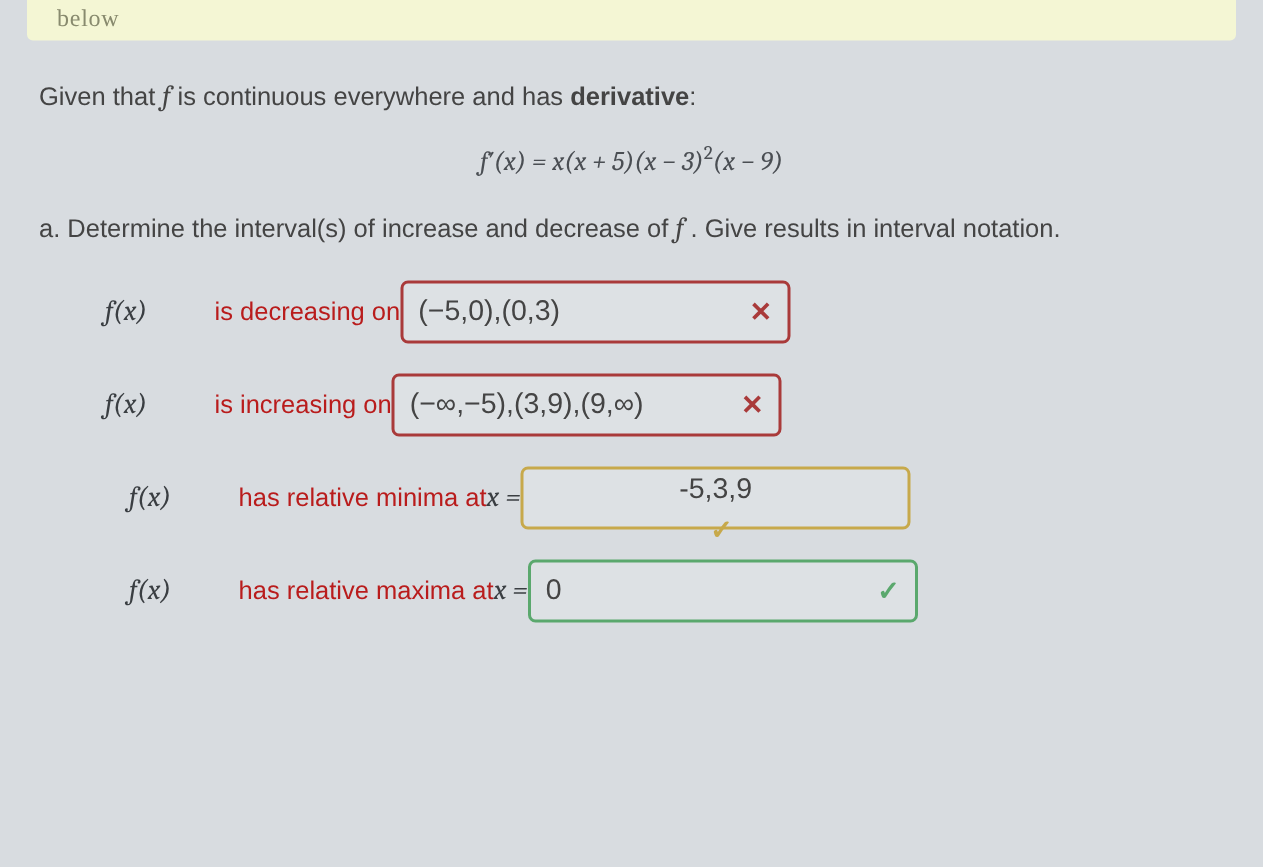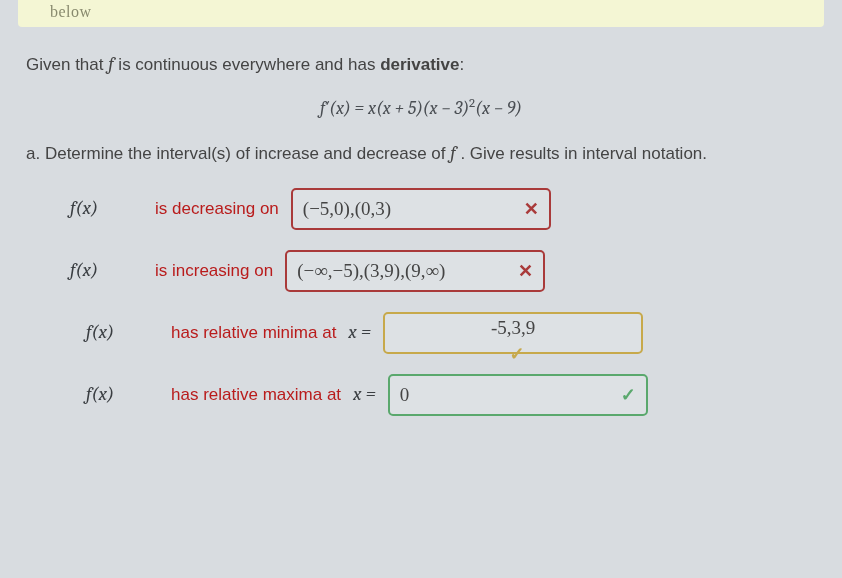--- a/index.html
+++ b/index.html
@@ -9,21 +9,21 @@
     color: #3a3e42;
     width: 842px;
     height: 578px;
     overflow: hidden;
     position: relative;
     font-size: 17px;
     line-height: 1.45;
   }
   .banner {
     background: #f4f6d4;
-    padding: 0 24px 2px 32px;
+    padding: 0 24px 2px 20px;
     margin: 0 18px;
     border-radius: 0 0 4px 4px;
   }
   .banner-text {
     color: #888a6e;
     font-family: "Comic Sans MS", "Segoe Script", cursive;
     font-size: 16px;
     letter-spacing: 0.5px;
   }
   .content { padding: 14px 26px 0 26px; }
@@ -40,33 +40,33 @@
   .bold { font-weight: bold; }
   .fx {
     font-family: 'Georgia', 'Cambria', serif;
     font-style: italic;
     font-size: 19px;
   }
   .answer-row {
     display: flex;
     align-items: center;
     margin: 20px 0 20px 44px;
-    gap: 12px;
+    gap: 0;
   }
   .answer-row .label { color: #b91c1c; margin-left: 45px; }
   .answer-box {
     display: inline-flex;
     align-items: center;
     border: 2px solid;
     border-radius: 5px;
     min-width: 260px;
     height: 42px;
     padding: 0 10px;
     background: rgba(255,255,255,0.15);
-    font-family: Liberation Serif, serif;
+    font-family: Liberation Sans, sans-serif;
     font-size: 19px;
     color: #444;
     justify-content: space-between;
   }
   .wrong { border-color: #a93a3a; }
   .right-yellow { border-color: #c7a94b; min-width: 260px; flex-direction: column; }
   .right-green { border-color: #5aa86d; min-width: 260px; }
   .mark { font-size: 18px; font-weight: bold; margin-left: 8px; }
   .mark-x { color: #a93a3a; }
   .mark-check-y { color: #c7a94b; }

